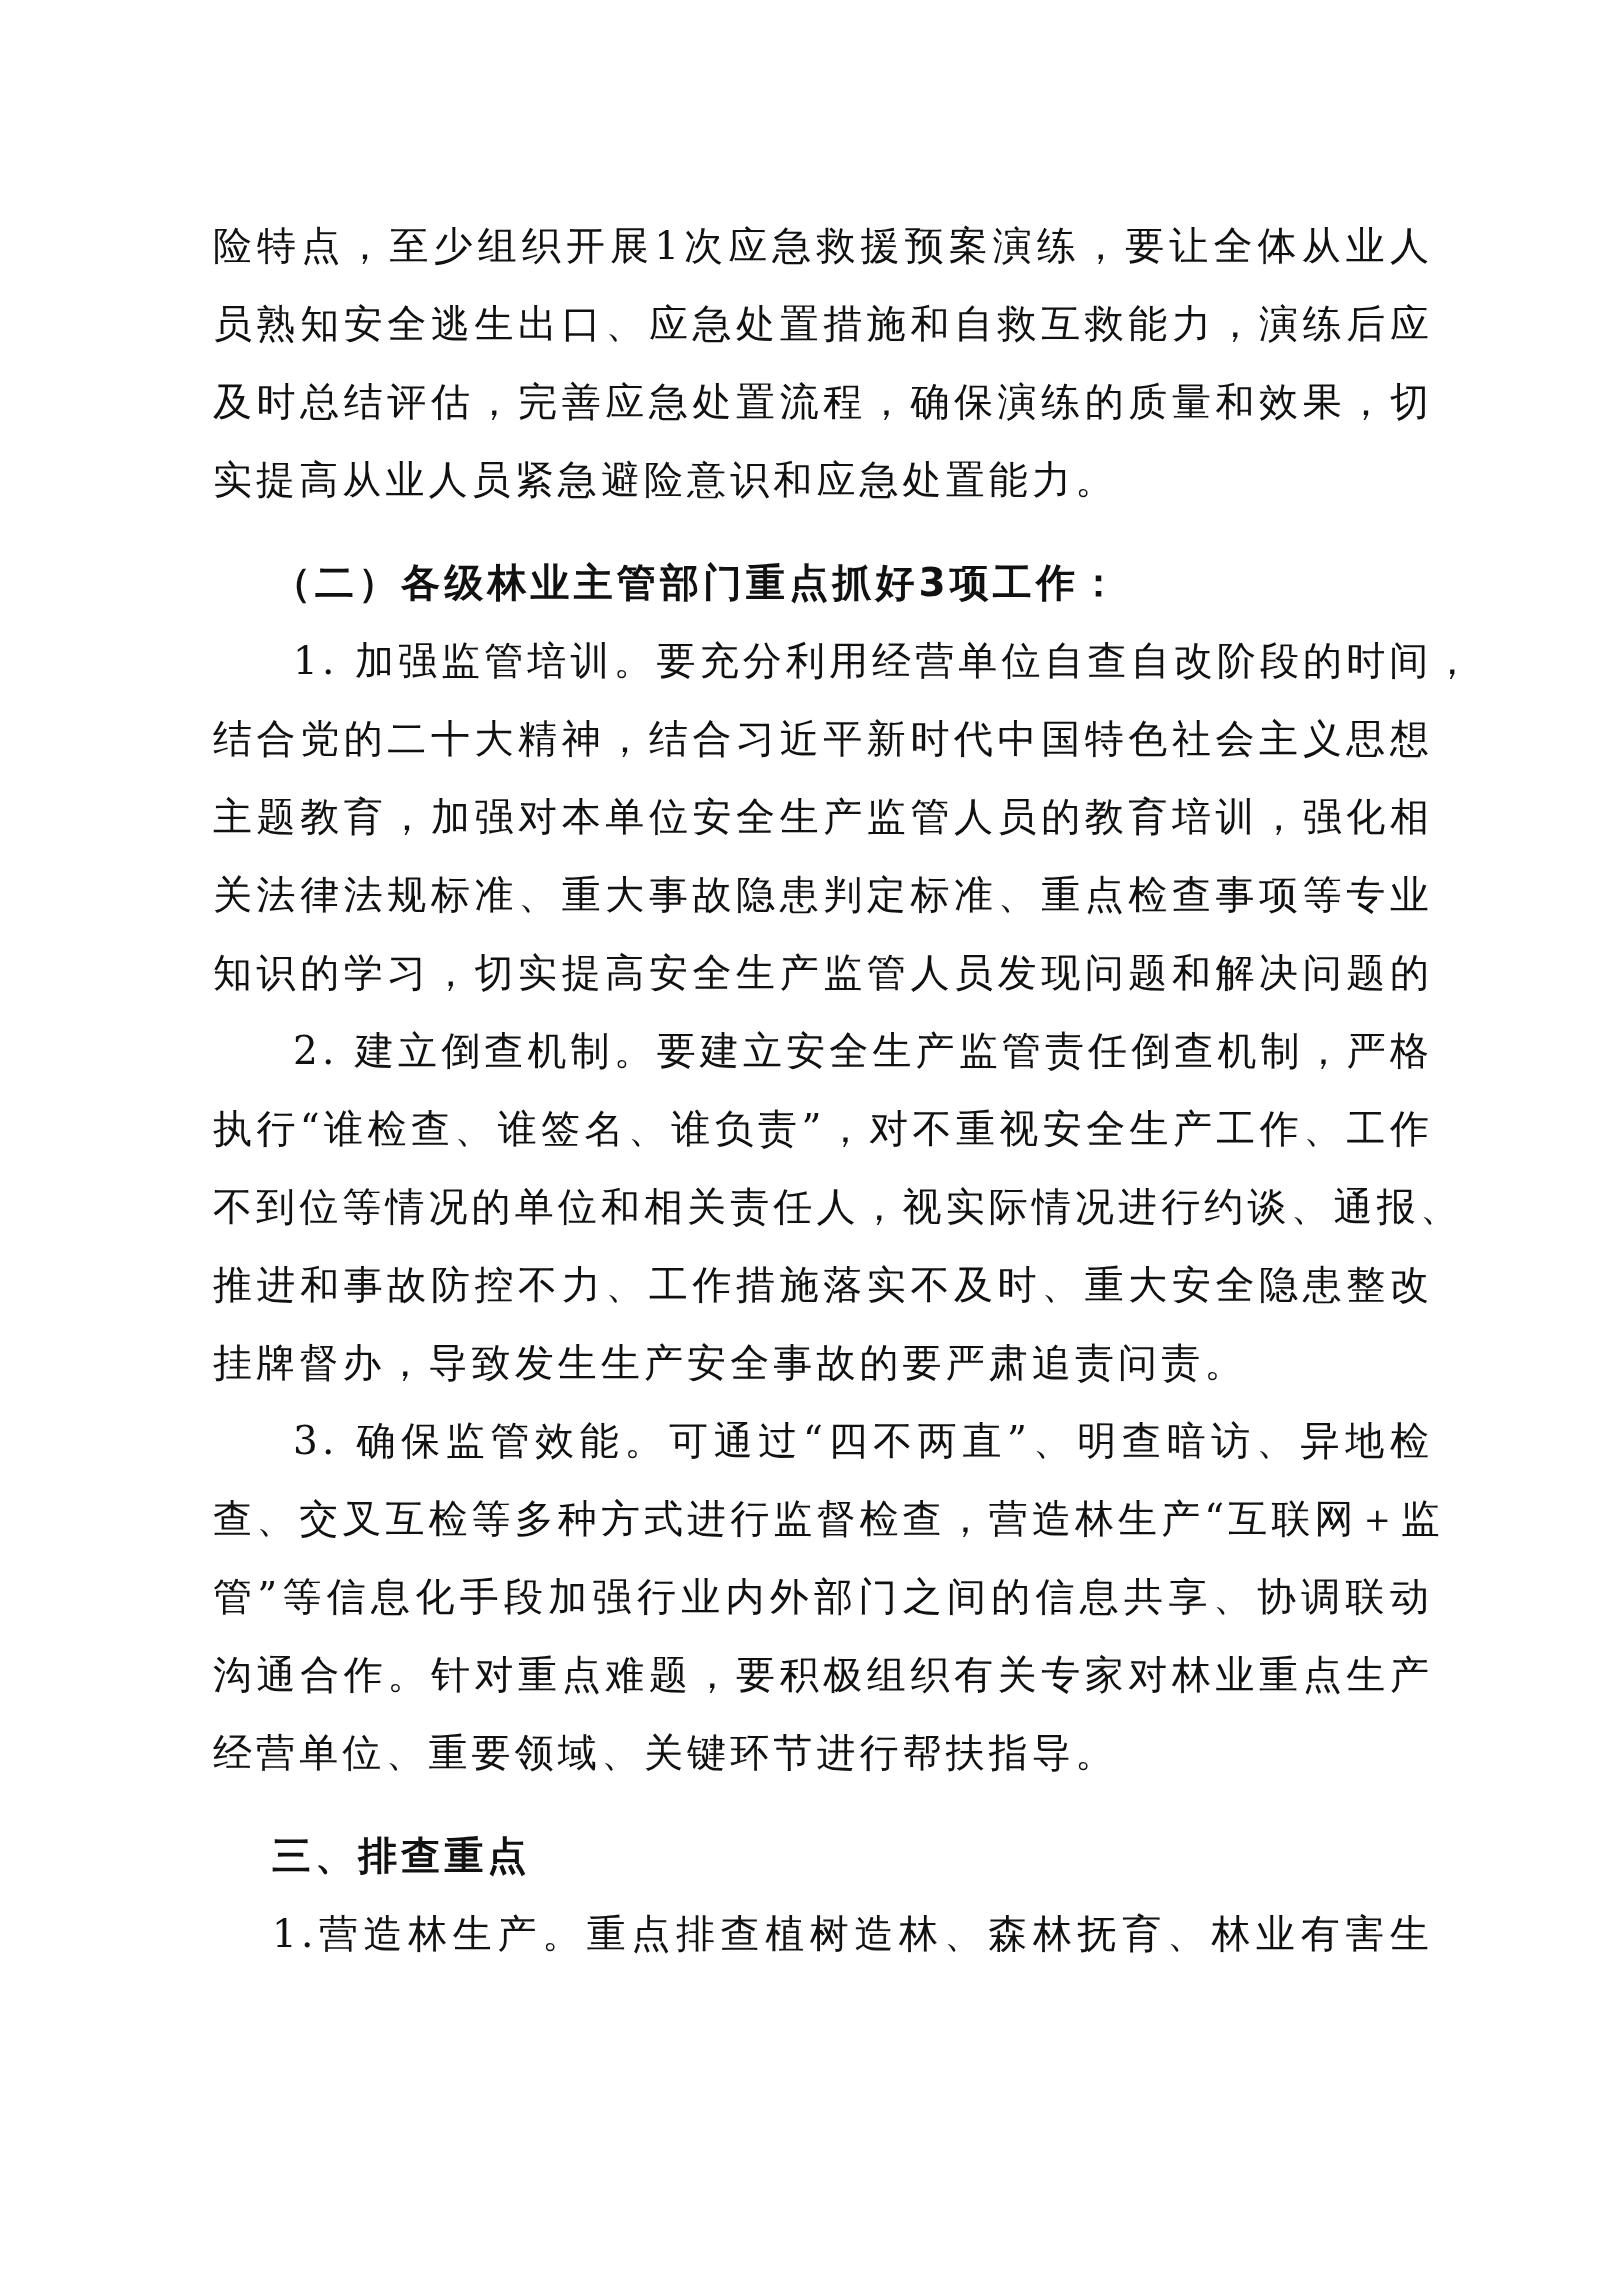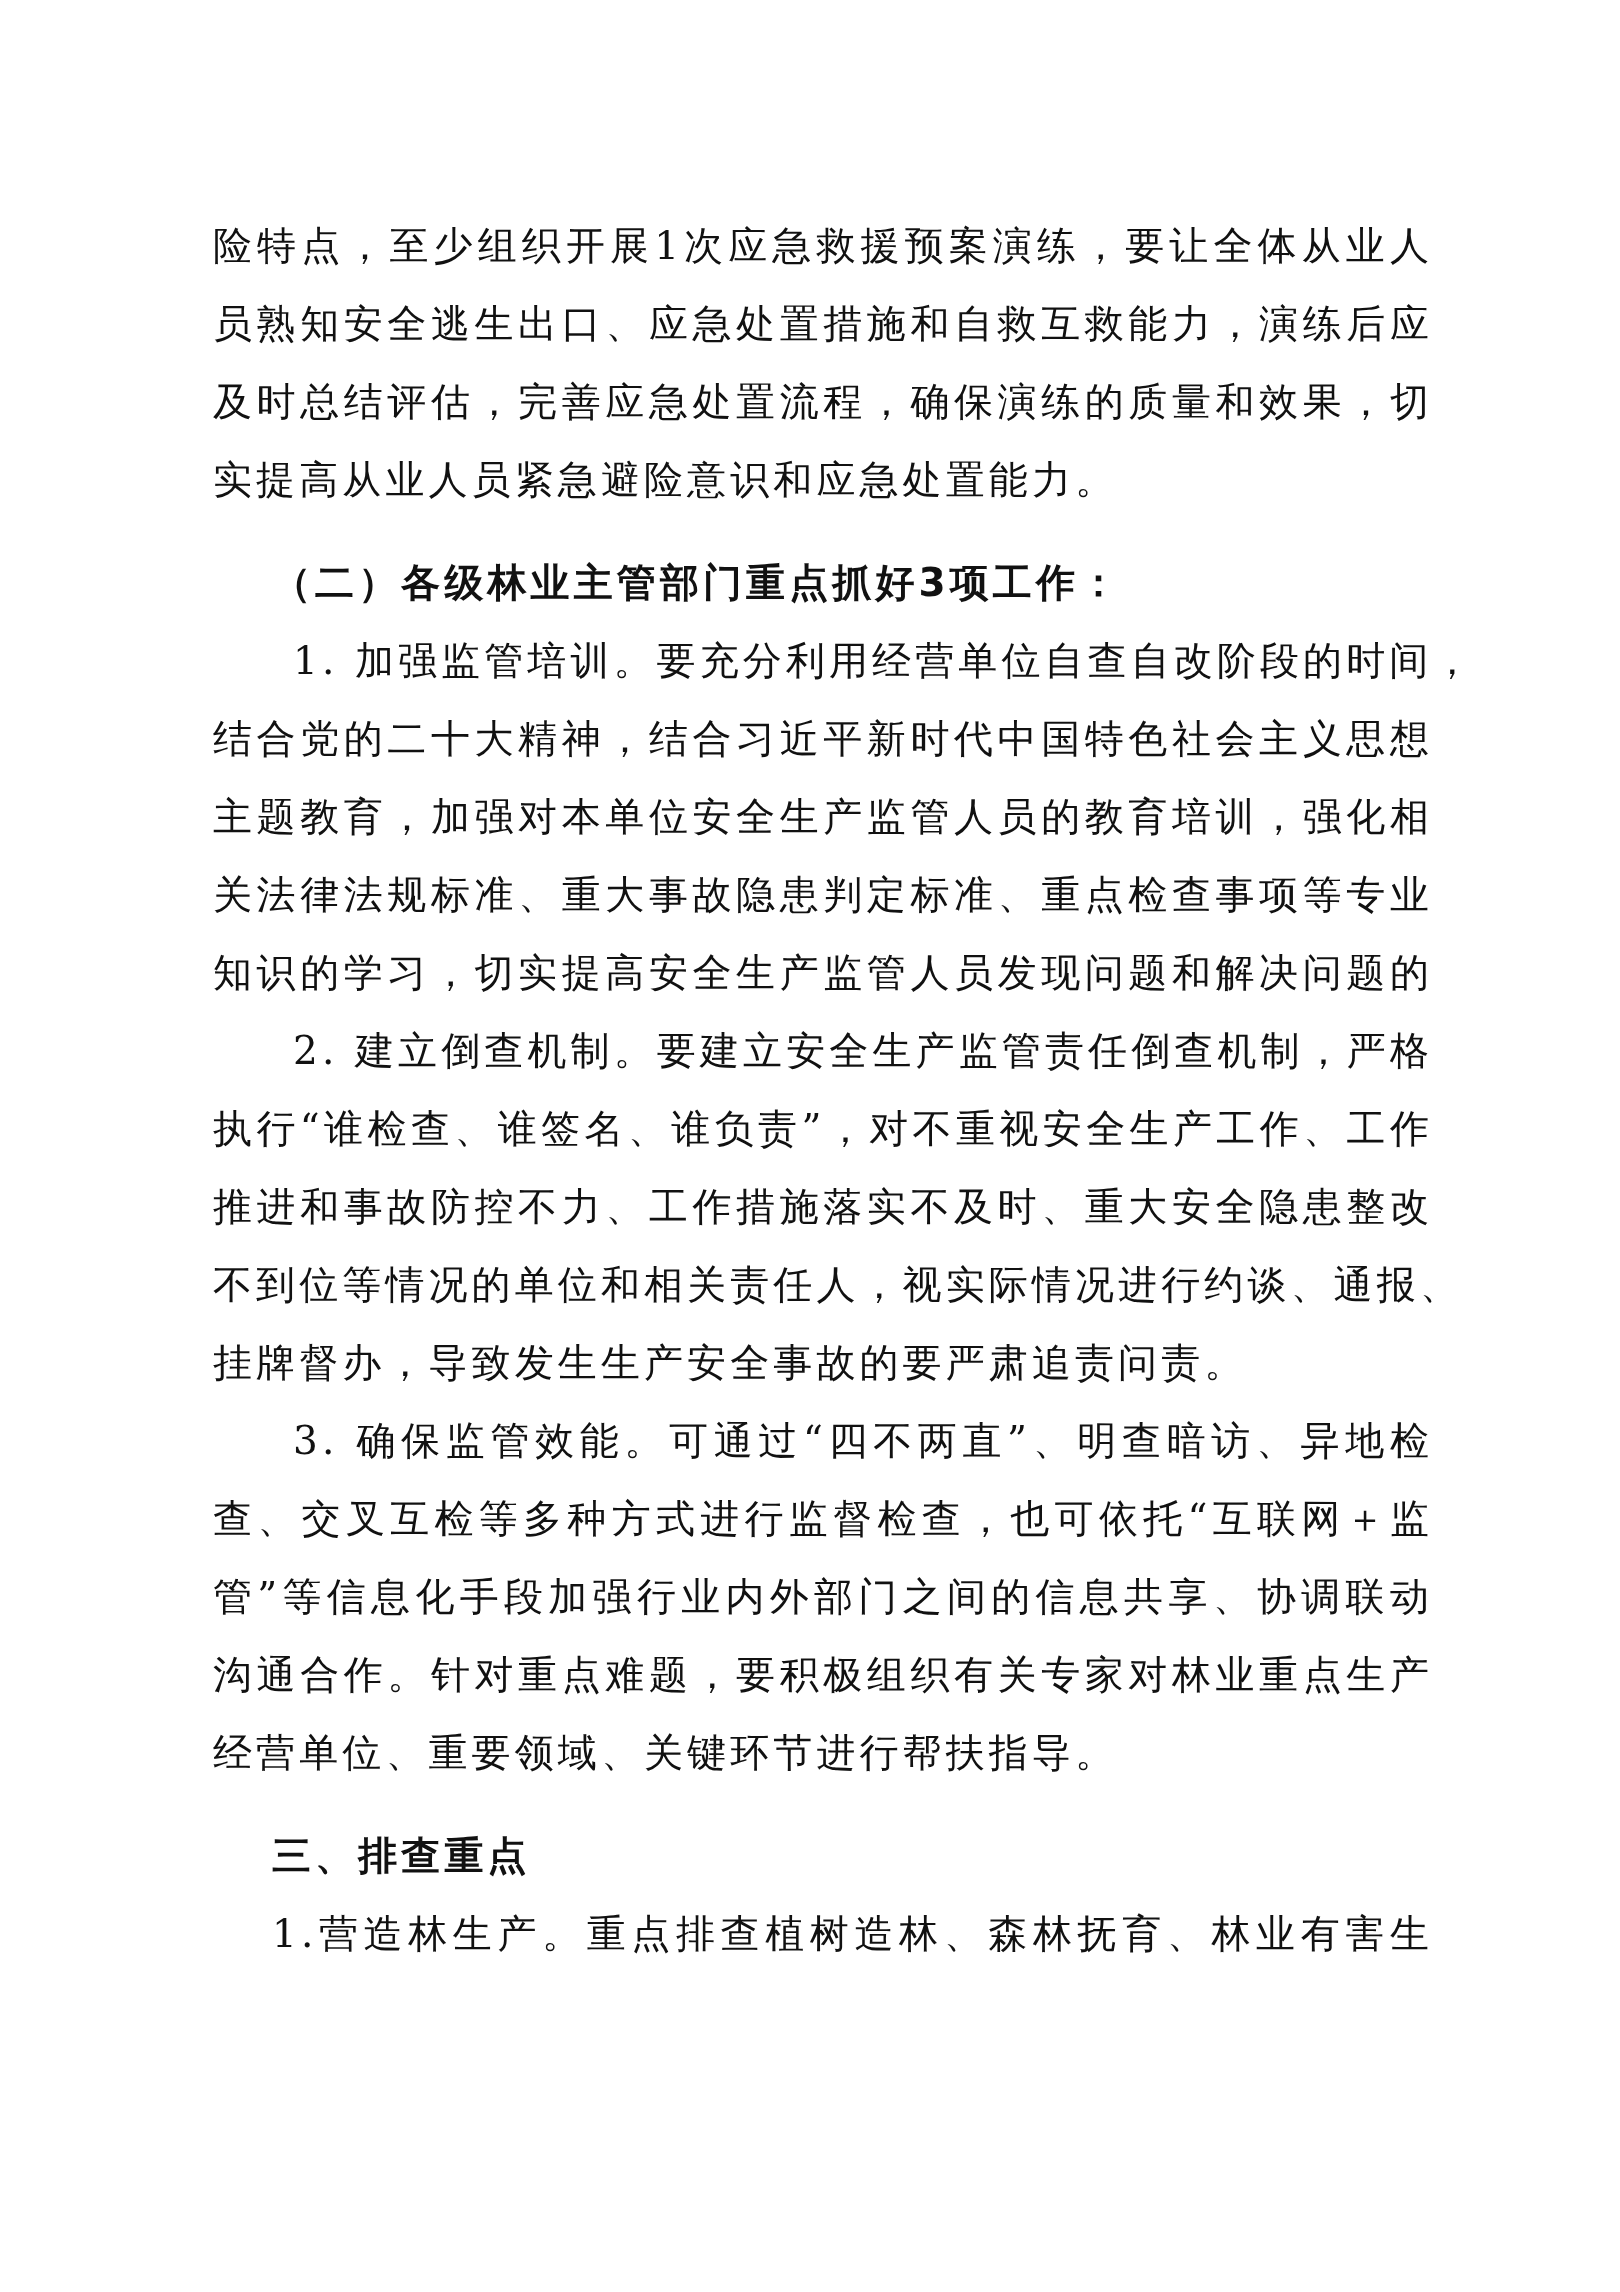--- a/index.html
+++ b/index.html
@@ -48,28 +48,28 @@
     <div class="line indent">1. 加强监管培训。要充分利用经营单位自查自改阶段的时间，</div>
     <div class="line">结合党的二十大精神，结合习近平新时代中国特色社会主义思想</div>
     <div class="line">主题教育，加强对本单位安全生产监管人员的教育培训，强化相</div>
     <div class="line">关法律法规标准、重大事故隐患判定标准、重点检查事项等专业</div>
     <div class="line">知识的学习，切实提高安全生产监管人员发现问题和解决问题的</div>
   </div>
 
   <div>
     <div class="line indent">2. 建立倒查机制。要建立安全生产监管责任倒查机制，严格</div>
     <div class="line">执行“谁检查、谁签名、谁负责”，对不重视安全生产工作、工作</div>
+    <div class="line">不到位等情况的单位和相关责任人，视实际情况进行约谈、通报、</div>
     <div class="line">推进和事故防控不力、工作措施落实不及时、重大安全隐患整改</div>
-    <div class="line">不到位等情况的单位和相关责任人，视实际情况进行约谈、通报、</div>
     <div class="line last">挂牌督办，导致发生生产安全事故的要严肃追责问责。</div>
   </div>
 
   <div>
     <div class="line indent">3. 确保监管效能。可通过“四不两直”、明查暗访、异地检</div>
-    <div class="line">查、交叉互检等多种方式进行监督检查，也可依托“互联网＋监</div>
+    <div class="line">查、交叉互检等多种方式进行监督检查，营造林生产“互联网＋监</div>
     <div class="line">管”等信息化手段加强行业内外部门之间的信息共享、协调联动</div>
     <div class="line">沟通合作。针对重点难题，要积极组织有关专家对林业重点生产</div>
     <div class="line last">经营单位、重要领域、关键环节进行帮扶指导。</div>
   </div>
 
   <div class="line last heading-bold indent-sm">三、排查重点</div>
 
   <div>
     <div class="line indent-sm">1.营造林生产。重点排查植树造林、森林抚育、林业有害生</div>
   </div>

